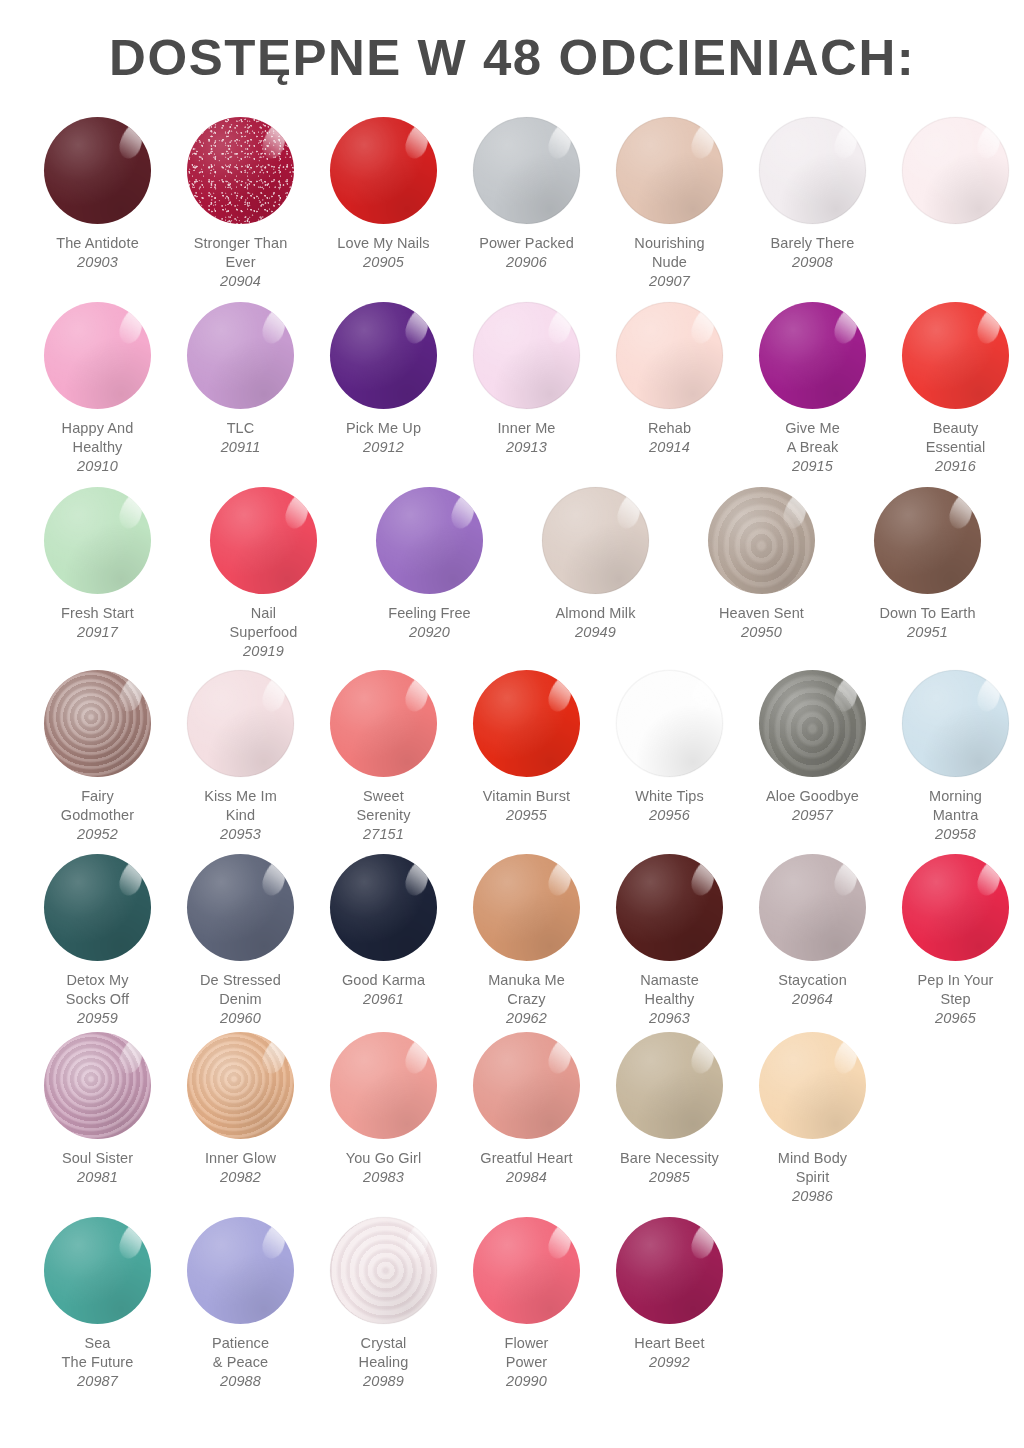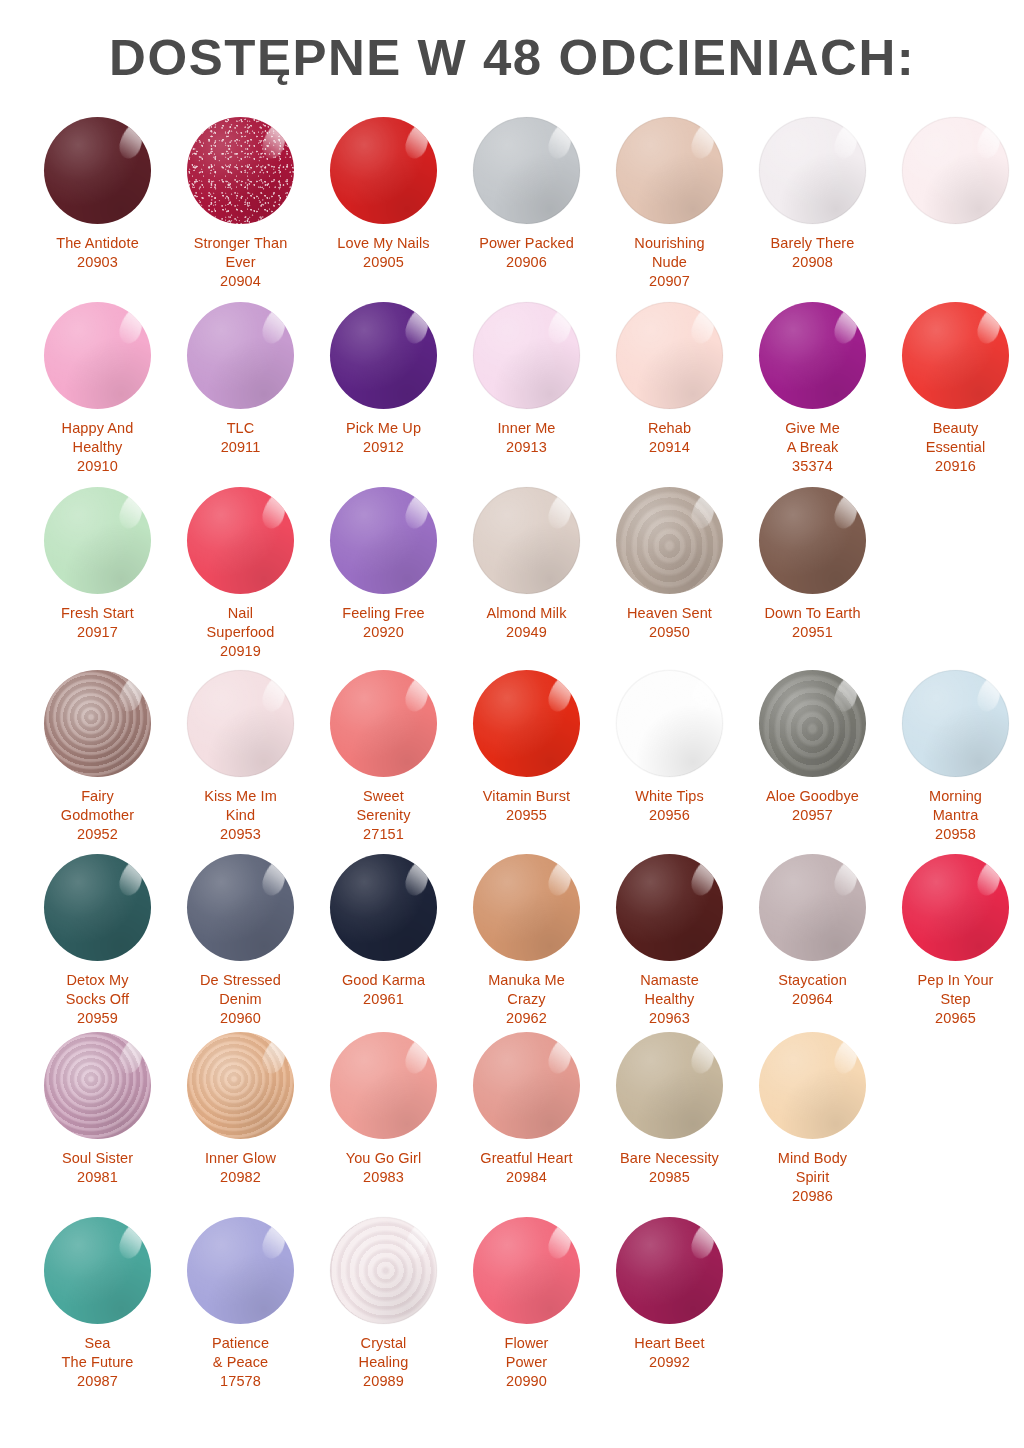--- a/index.html
+++ b/index.html
@@ -44,21 +44,21 @@
     padding: 0 26px;
   }
 
   .row {
     display: flex;
     width: 972px;
     margin: 0 auto;
   }
   .row.r1 { height: 185px; }
   .row.r2 { height: 185px; }
-  .row.r3 { height: 183px; }
+  .row.r3 { height: 183px; gap: 23px; }
   .row.r4 { height: 184px; }
   .row.r5 { height: 178px; }
   .row.r6 { height: 185px; }
   .row.r7 { height: 200px; }
 
   .cell {
     width: 143px;
     flex: 0 0 143px;
     display: flex;
     flex-direction: column;
@@ -178,30 +178,30 @@
 
   
   .swatch.pale {
     box-shadow: inset 0 0 0 1px rgba(0,0,0,0.045), 0 0 0 0.5px rgba(0,0,0,0.03);
   }
 
   
   .label {
     margin-top: 10px;
     text-align: center;
-    color: #c2410c;
+    color: #737373;
     font-family: "Liberation Sans", "DejaVu Sans", sans-serif;
     font-size: 14.5px;
     line-height: 19px;
     font-weight: 400;
     letter-spacing: 0.1px;
     width: 140px;
   }
   .label .name { display: block; white-space: pre-line; }
-  .label .code { display: block; }
+  .label .code { display: block; font-style: italic; }
 </style>
 </head>
 <body style="background: rgb(255, 255, 255);">
 
 <div id="page">
 
   <div class="title-bar">
     <h1 class="title-text" style="color: rgb(75, 75, 75);">DOSTĘPNE W 48 ODCIENIACH:</h1>
   </div>
 
@@ -343,21 +343,21 @@
         </div>
         <div class="cell">
           <div class="swatch-wrap">
             <div class="swatch" style="background: rgb(158, 31, 140);">
               <span class="gloss"></span>
             </div>
           </div>
           <div class="label">
             <span class="name">Give Me
 A Break</span>
-            <span class="code">35374</span>
+            <span class="code">20915</span>
           </div>
         </div>
         <div class="cell">
           <div class="swatch-wrap">
             <div class="swatch" style="background: rgb(238, 58, 53);">
               <span class="gloss"></span>
             </div>
           </div>
           <div class="label">
             <span class="name">Beauty
@@ -686,21 +686,21 @@
         </div>
         <div class="cell">
           <div class="swatch-wrap">
             <div class="swatch" style="background: rgb(167, 166, 220);">
               <span class="gloss"></span>
             </div>
           </div>
           <div class="label">
             <span class="name">Patience
 &amp; Peace</span>
-            <span class="code">17578</span>
+            <span class="code">20988</span>
           </div>
         </div>
         <div class="cell">
           <div class="swatch-wrap">
             <div class="swatch fx-ribbon pale" style="background: rgb(243, 231, 233);">
               <span class="gloss"></span>
             </div>
           </div>
           <div class="label">
             <span class="name">Crystal

